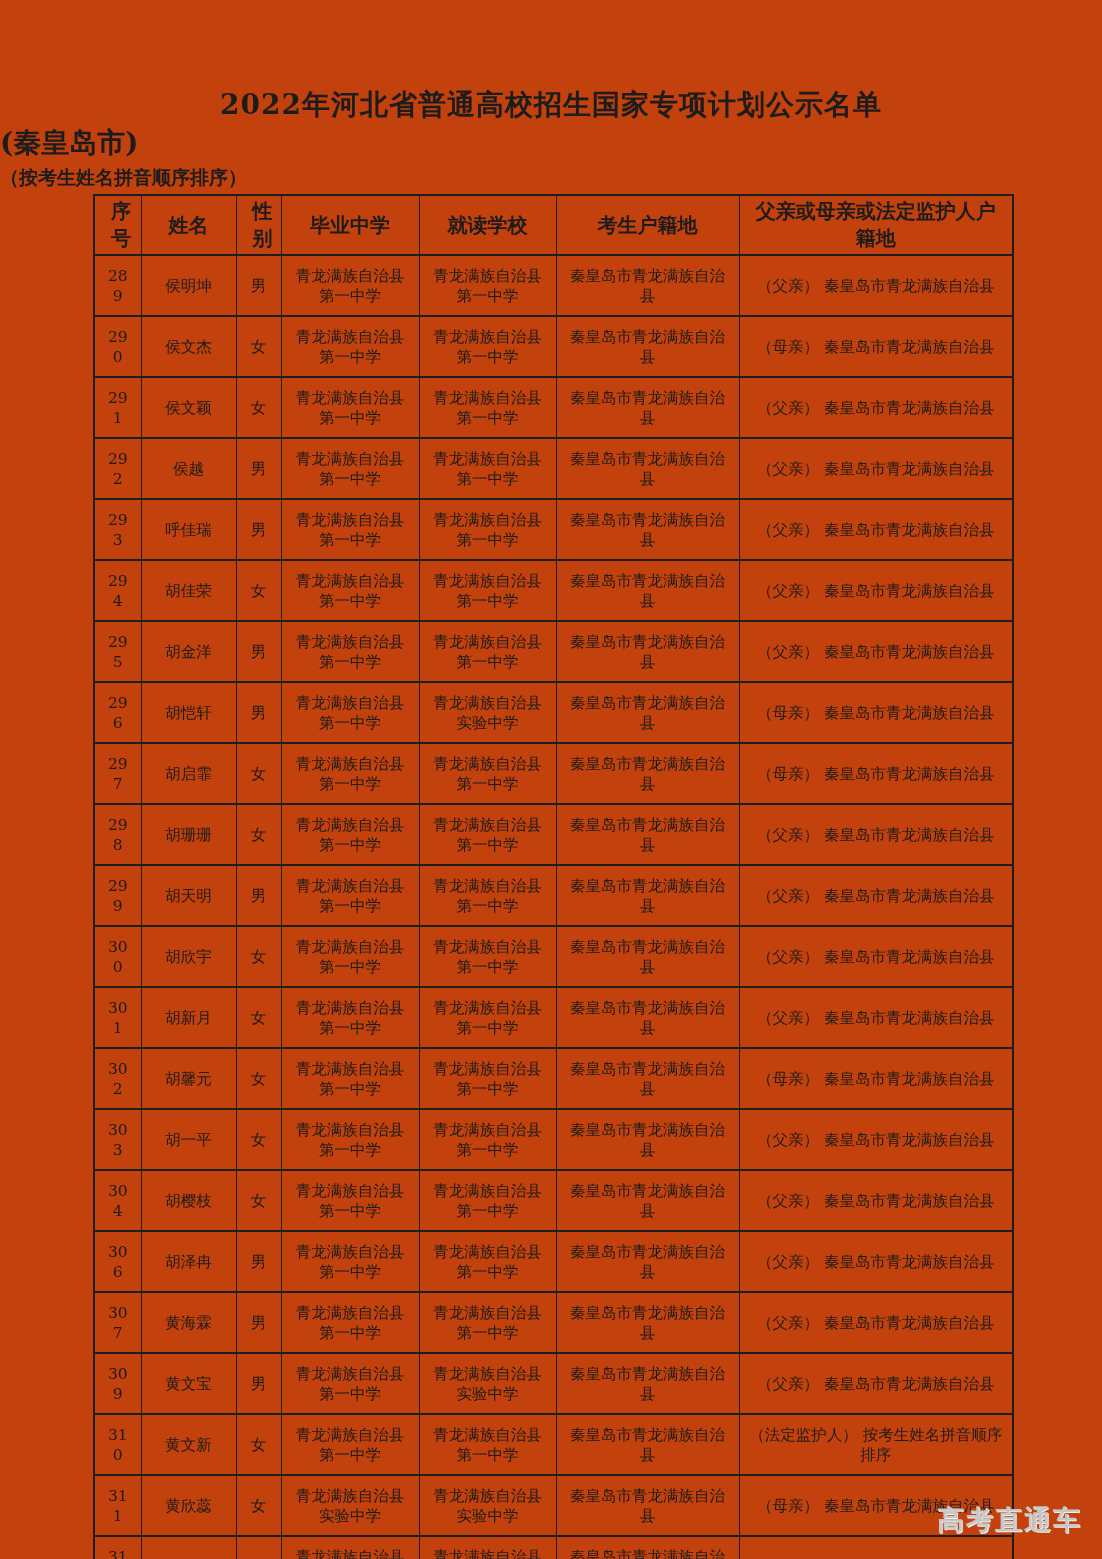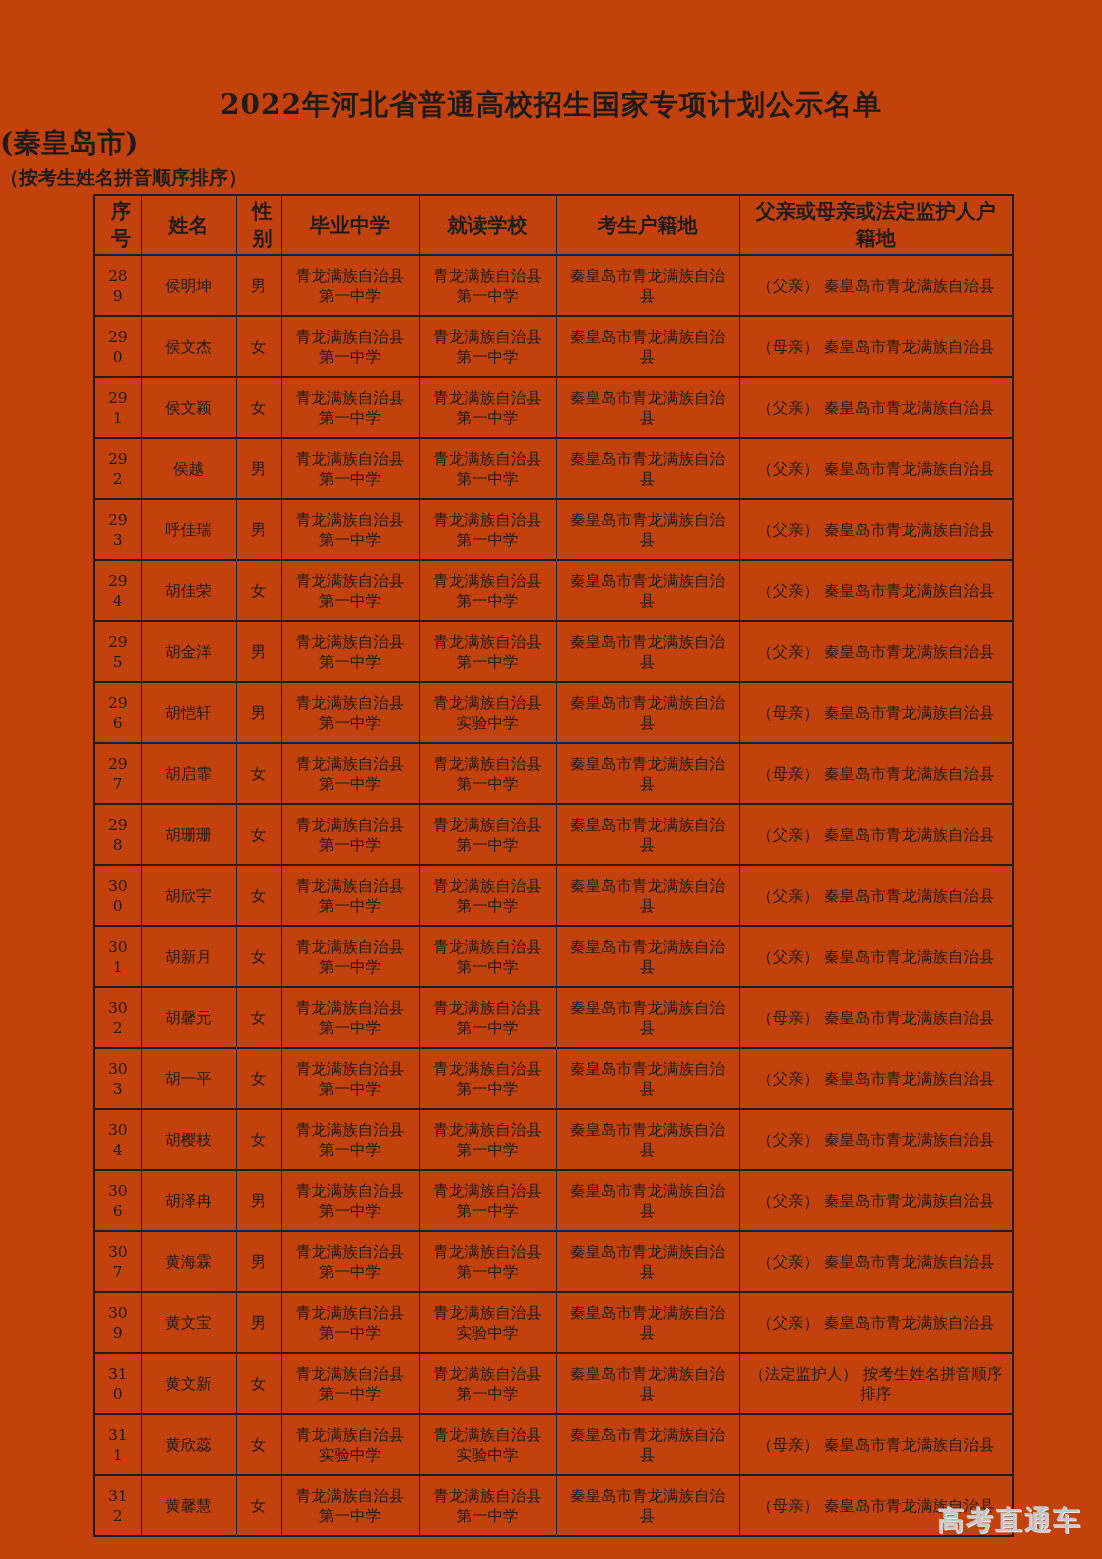--- a/index.html
+++ b/index.html
@@ -203,20 +203,29 @@
         <tr>
           <td>298</td>
           <td>胡珊珊</td>
           <td>女</td>
           <td>青龙满族自治县第一中学</td>
           <td>青龙满族自治县第一中学</td>
           <td>秦皇岛市青龙满族自治县</td>
           <td>（父亲） 秦皇岛市青龙满族自治县</td>
         </tr>
         <tr>
+          <td>299</td>
+          <td>胡天明</td>
+          <td>男</td>
+          <td>青龙满族自治县第一中学</td>
+          <td>青龙满族自治县第一中学</td>
+          <td>秦皇岛市青龙满族自治县</td>
+          <td>（父亲） 秦皇岛市青龙满族自治县</td>
+        </tr>
+        <tr>
           <td>300</td>
           <td>胡欣宇</td>
           <td>女</td>
           <td>青龙满族自治县第一中学</td>
           <td>青龙满族自治县第一中学</td>
           <td>秦皇岛市青龙满族自治县</td>
           <td>（父亲） 秦皇岛市青龙满族自治县</td>
         </tr>
         <tr>
           <td>301</td>

